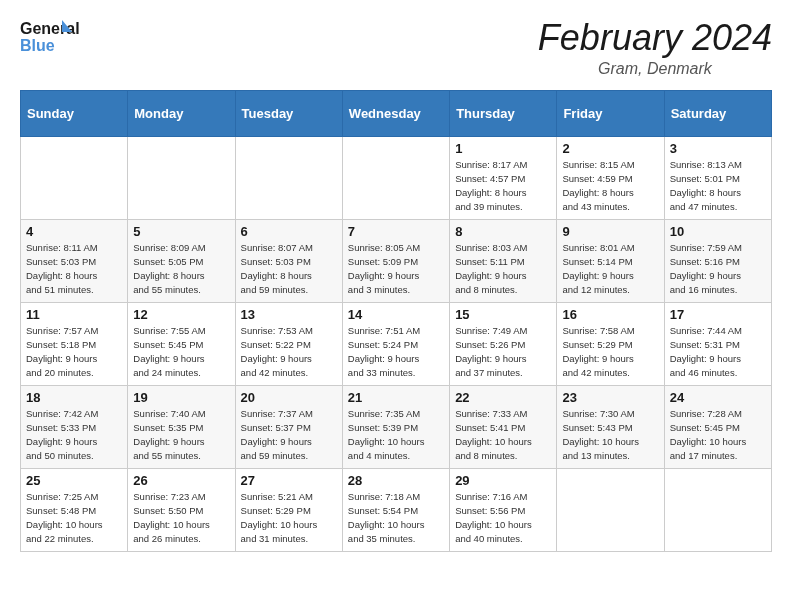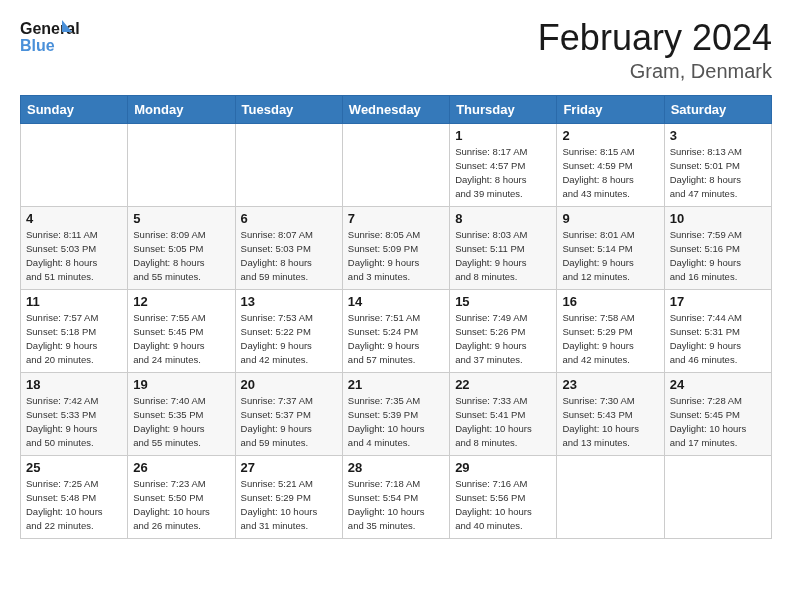--- a/index.html
+++ b/index.html
@@ -19,43 +19,44 @@
       justify-content: space-between;
       align-items: flex-start;
       margin-bottom: 12px;
     }
     .logo {
       display: flex;
       align-items: center;
       gap: 4px;
     }
     .title-block {
-      text-align: right;
+      text-align: center;
+      font-style: italic;
     }
     .month-title {
       font-size: 36px;
       font-weight: 300;
       color: #1a1a1a;
       line-height: 1.1;
     }
     .location {
-      font-size: 20px;
+      font-size: 16px;
       color: #555;
       margin-top: 2px;
     }
     .calendar-table {
       width: 100%;
       border-collapse: collapse;
       table-layout: fixed;
     }
     .calendar-table thead th {
       background-color: #3579ba;
       color: white;
       text-align: left;
-      padding: 6px 6px;
+      padding: 15px 6px;
       font-size: 13px;
       font-weight: bold;
       border: 1px solid #2a6aaa;
     }
     .calendar-table tbody td {
       border: 1px solid #ccc;
       vertical-align: top;
       padding: 4px 5px;
       height: 82px;
       background: #fff;
@@ -207,21 +208,21 @@
             <div class="day-info">Sunrise: 7:53 AM</div>
             <div class="day-info">Sunset: 5:22 PM</div>
             <div class="day-info">Daylight: 9 hours</div>
             <div class="day-info">and 42 minutes.</div>
           </td>
           <td>
             <div class="day-number">14</div>
             <div class="day-info">Sunrise: 7:51 AM</div>
             <div class="day-info">Sunset: 5:24 PM</div>
             <div class="day-info">Daylight: 9 hours</div>
-            <div class="day-info">and 57 minutes.</div>
+            <div class="day-info">and 33 minutes.</div>
           </td>
           <td>
             <div class="day-number">15</div>
             <div class="day-info">Sunrise: 7:49 AM</div>
             <div class="day-info">Sunset: 5:26 PM</div>
             <div class="day-info">Daylight: 9 hours</div>
             <div class="day-info">and 37 minutes.</div>
           </td>
           <td>
             <div class="day-number">16</div>

